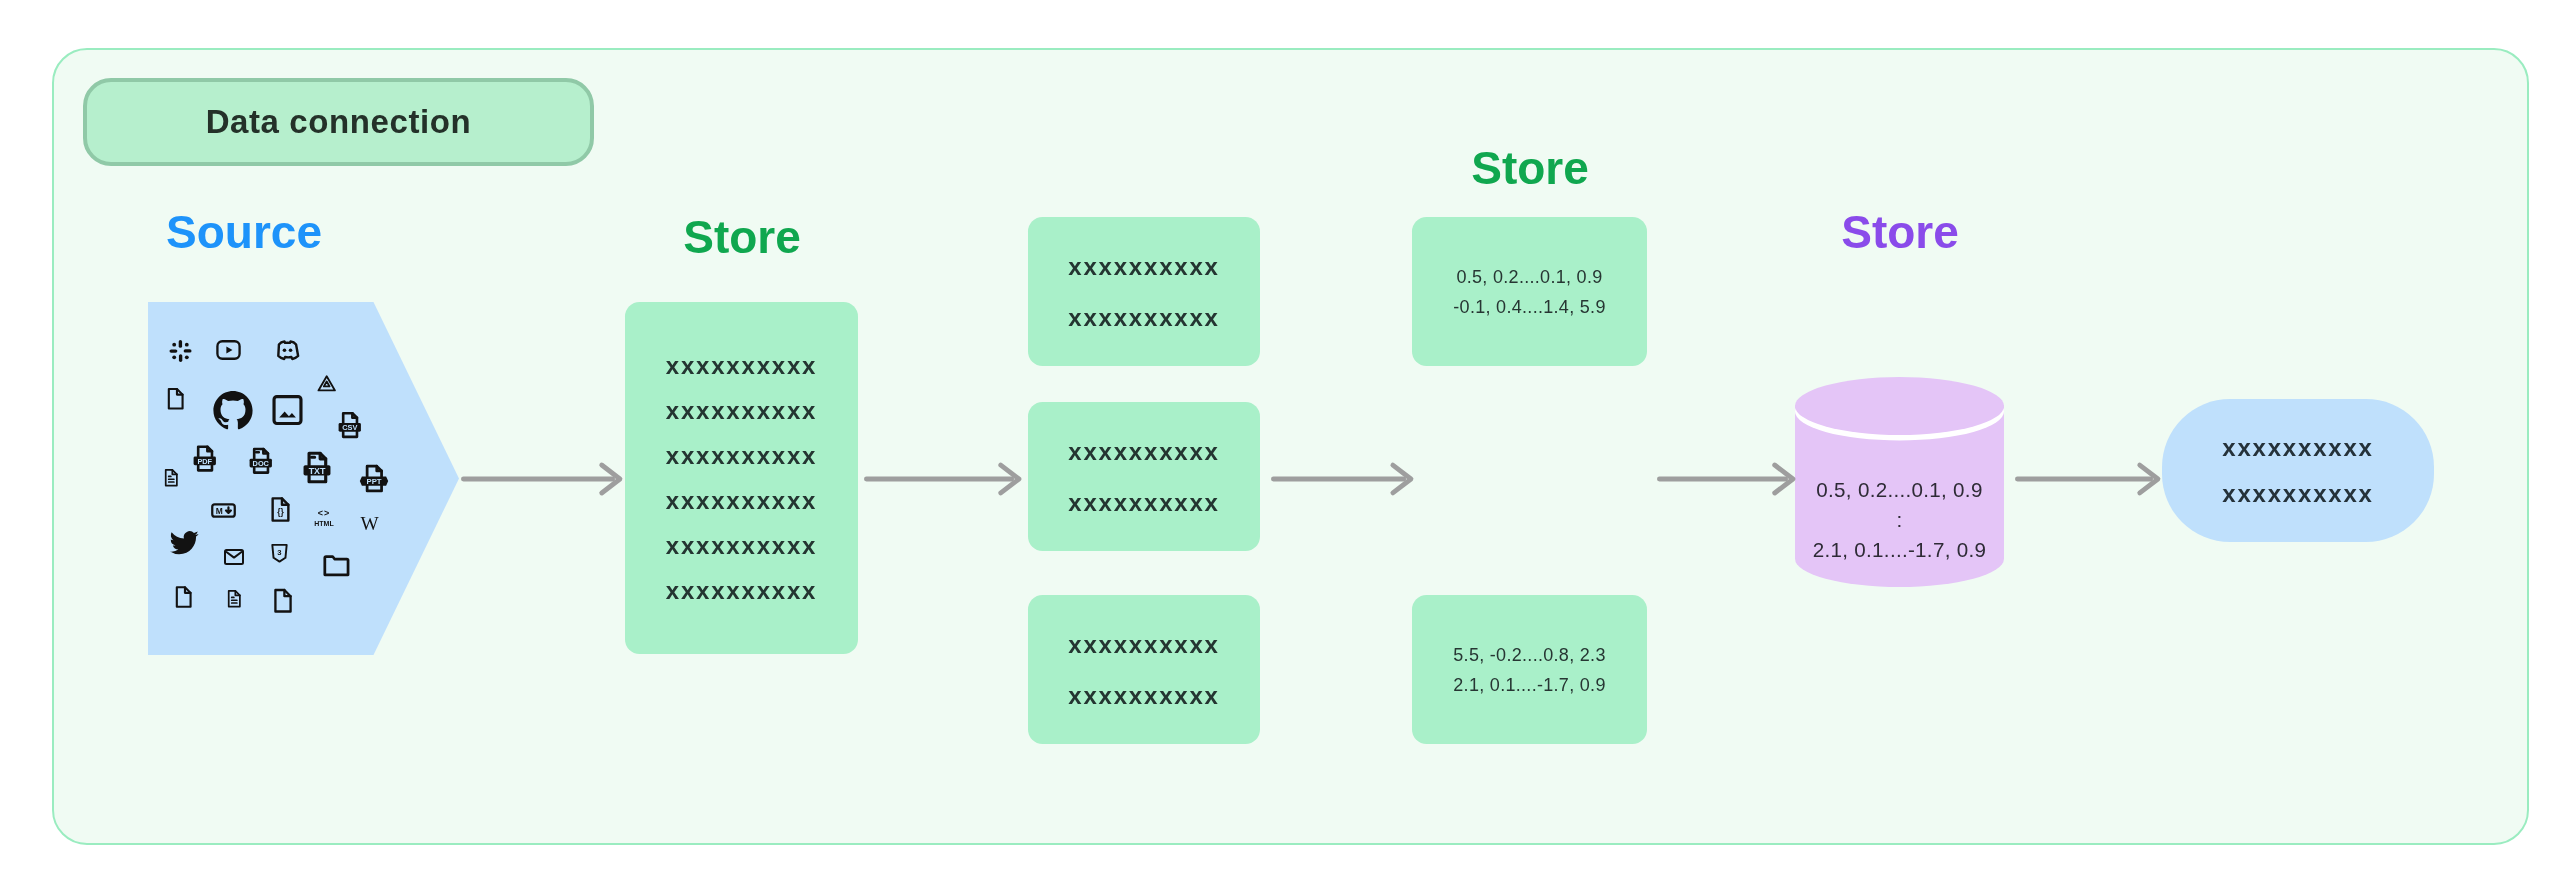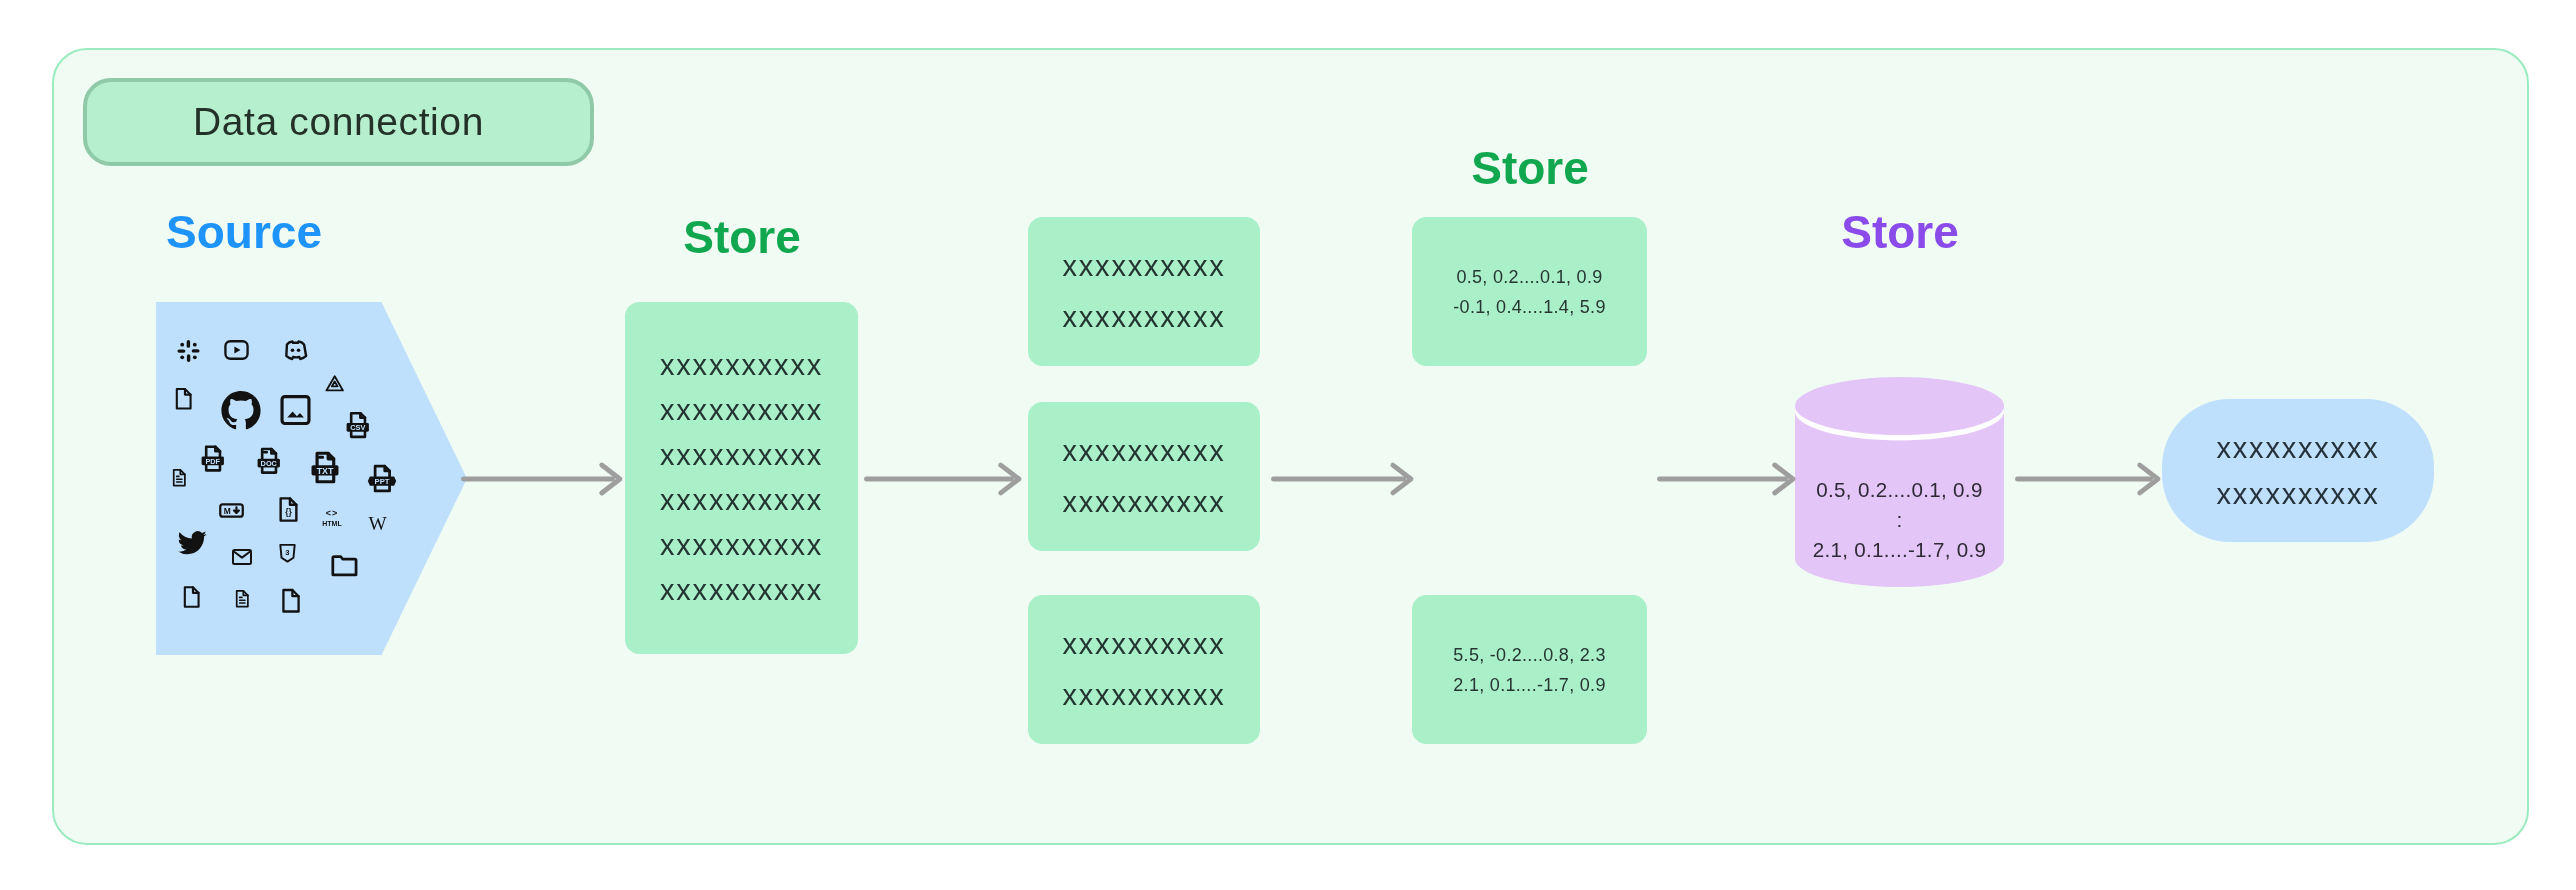--- a/index.html
+++ b/index.html
@@ -3,36 +3,36 @@
 <meta charset="utf-8">
 <style>
   html,body{margin:0;padding:0;background:#FFFFFF;width:2576px;height:891px;overflow:hidden;
     font-family:"Liberation Sans","DejaVu Sans",sans-serif;}
   .stage{position:absolute;left:0;top:0;width:2576px;height:891px;}
   .card{position:absolute;left:52px;top:48px;width:2473px;height:793px;background:#F0FBF3;
     border:2.4px solid #9AECC0;border-radius:35px;}
   .title-pill{position:absolute;left:29px;top:28px;width:511px;height:88px;background:#B6EFCD;
     border:4.2px solid #90C9A7;border-radius:28px;display:flex;align-items:center;justify-content:center;
     box-sizing:border-box;}
-  .title-pill span{font-size:39px;font-weight:400;color:#243129;letter-spacing:0.6px;text-align:right;}
+  .title-pill span{font-size:33px;font-weight:700;color:#243129;letter-spacing:0.6px;text-align:right;}
   .hd{position:absolute;transform:translateX(-50%);font-size:46px;font-weight:700;white-space:nowrap;}
   .hd-blue{color:#1E93FA}.hd-green{color:#10A74F}.hd-purple{color:#8A4BEA}
   
   .pent{position:absolute;left:94px;top:252px;width:311px;height:353px;background:#BFE0FC;
-    clip-path:polygon(0% 0%,72.5% 0%,100% 50%,72.5% 100%,0% 100%);margin-left:8px;}
+    clip-path:polygon(0% 0%,72.5% 0%,100% 50%,72.5% 100%,0% 100%);}
   .icn{position:absolute;}
   .icn svg{width:100%;height:100%;display:block;}
   .ist{stroke:#121212;stroke-width:2;fill:none;stroke-linecap:round;stroke-linejoin:round;}
   .ifl{fill:#121212;}
   .itx{fill:#BFE0FC;font-family:"Liberation Sans",sans-serif;font-weight:bold;}
   .idk{fill:#121212;font-family:"Liberation Sans",sans-serif;font-weight:bold;}
   
   .gbox{position:absolute;background:#A9F0C9;border-radius:14.5px;display:flex;flex-direction:column;
     align-items:center;justify-content:center;}
-  .xrow{font-size:29px;font-weight:400;letter-spacing:1.8px;color:#243531;white-space:nowrap;}
+  .xrow{font-size:24px;font-weight:700;letter-spacing:1.8px;color:#243531;white-space:nowrap;}
   .load-box{left:571px;top:252px;width:233px;height:352px;}
   .load-box .xrow{line-height:45px;}
   .tbox{width:232px;}
   .tbox .xrow{line-height:51px;}
   .ebox{width:235px;}
   .num{font-size:18px;font-weight:500;line-height:30px;letter-spacing:0.3px;color:#273633;white-space:nowrap;}
   
   .cyl{position:absolute;left:1741px;top:327px;width:209px;height:210px;}
   .cyl-body{position:absolute;left:0;right:0;top:28.4px;bottom:0;background:#E4C5F7;
     border-radius:0 0 105px 105px / 0 0 28.4px 28.4px;}

